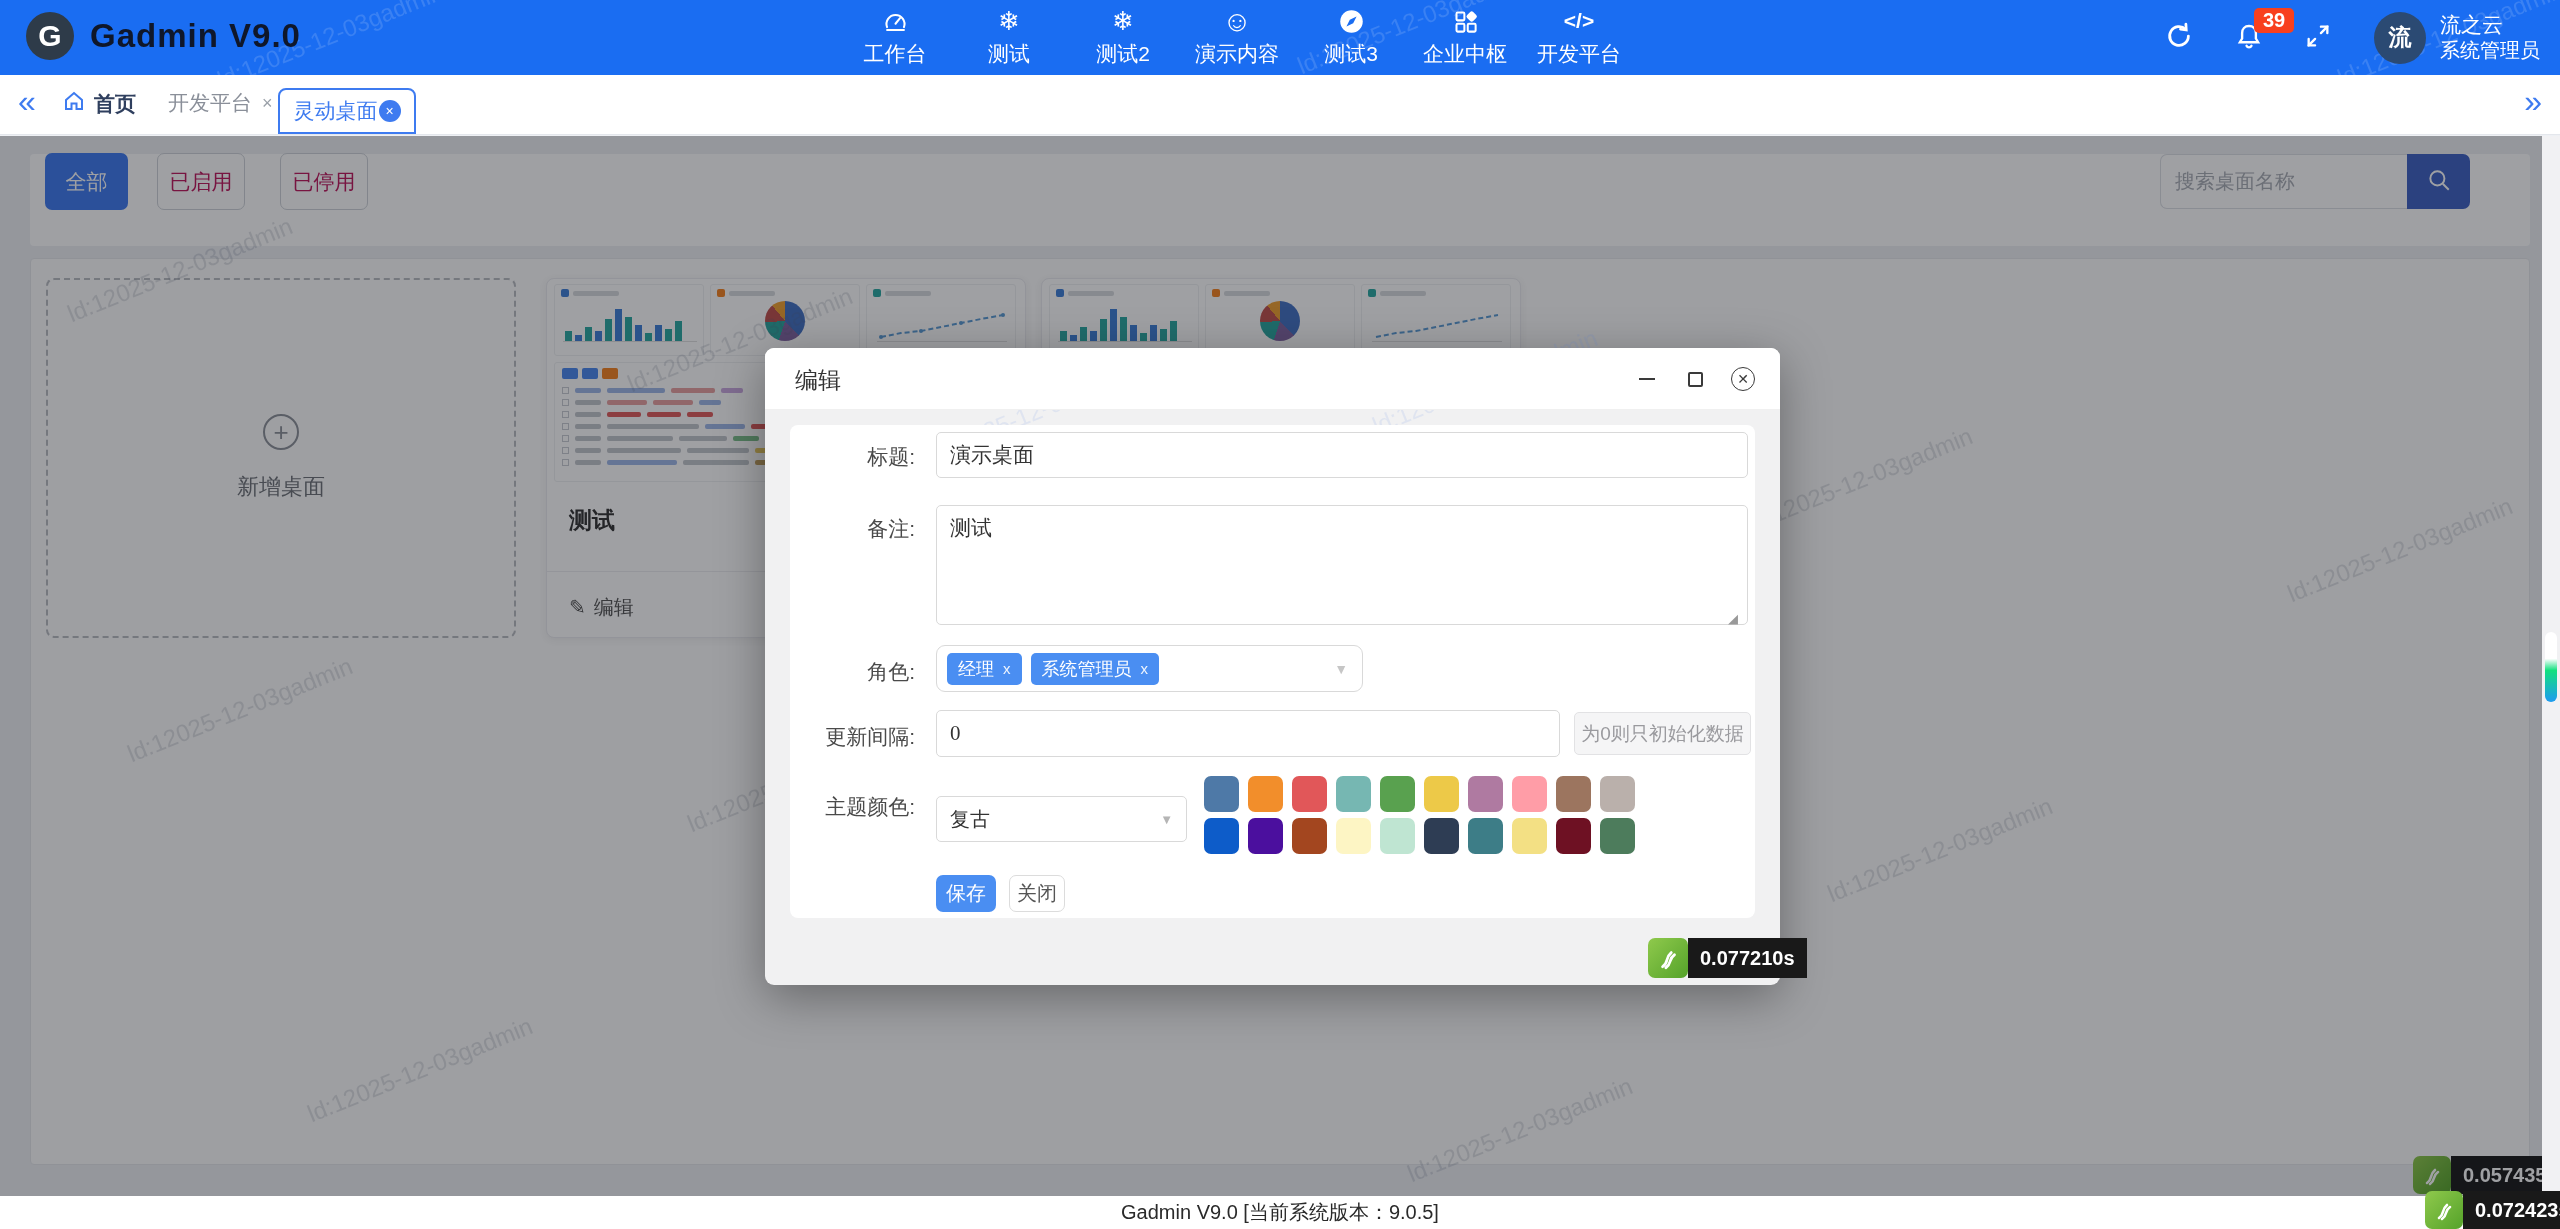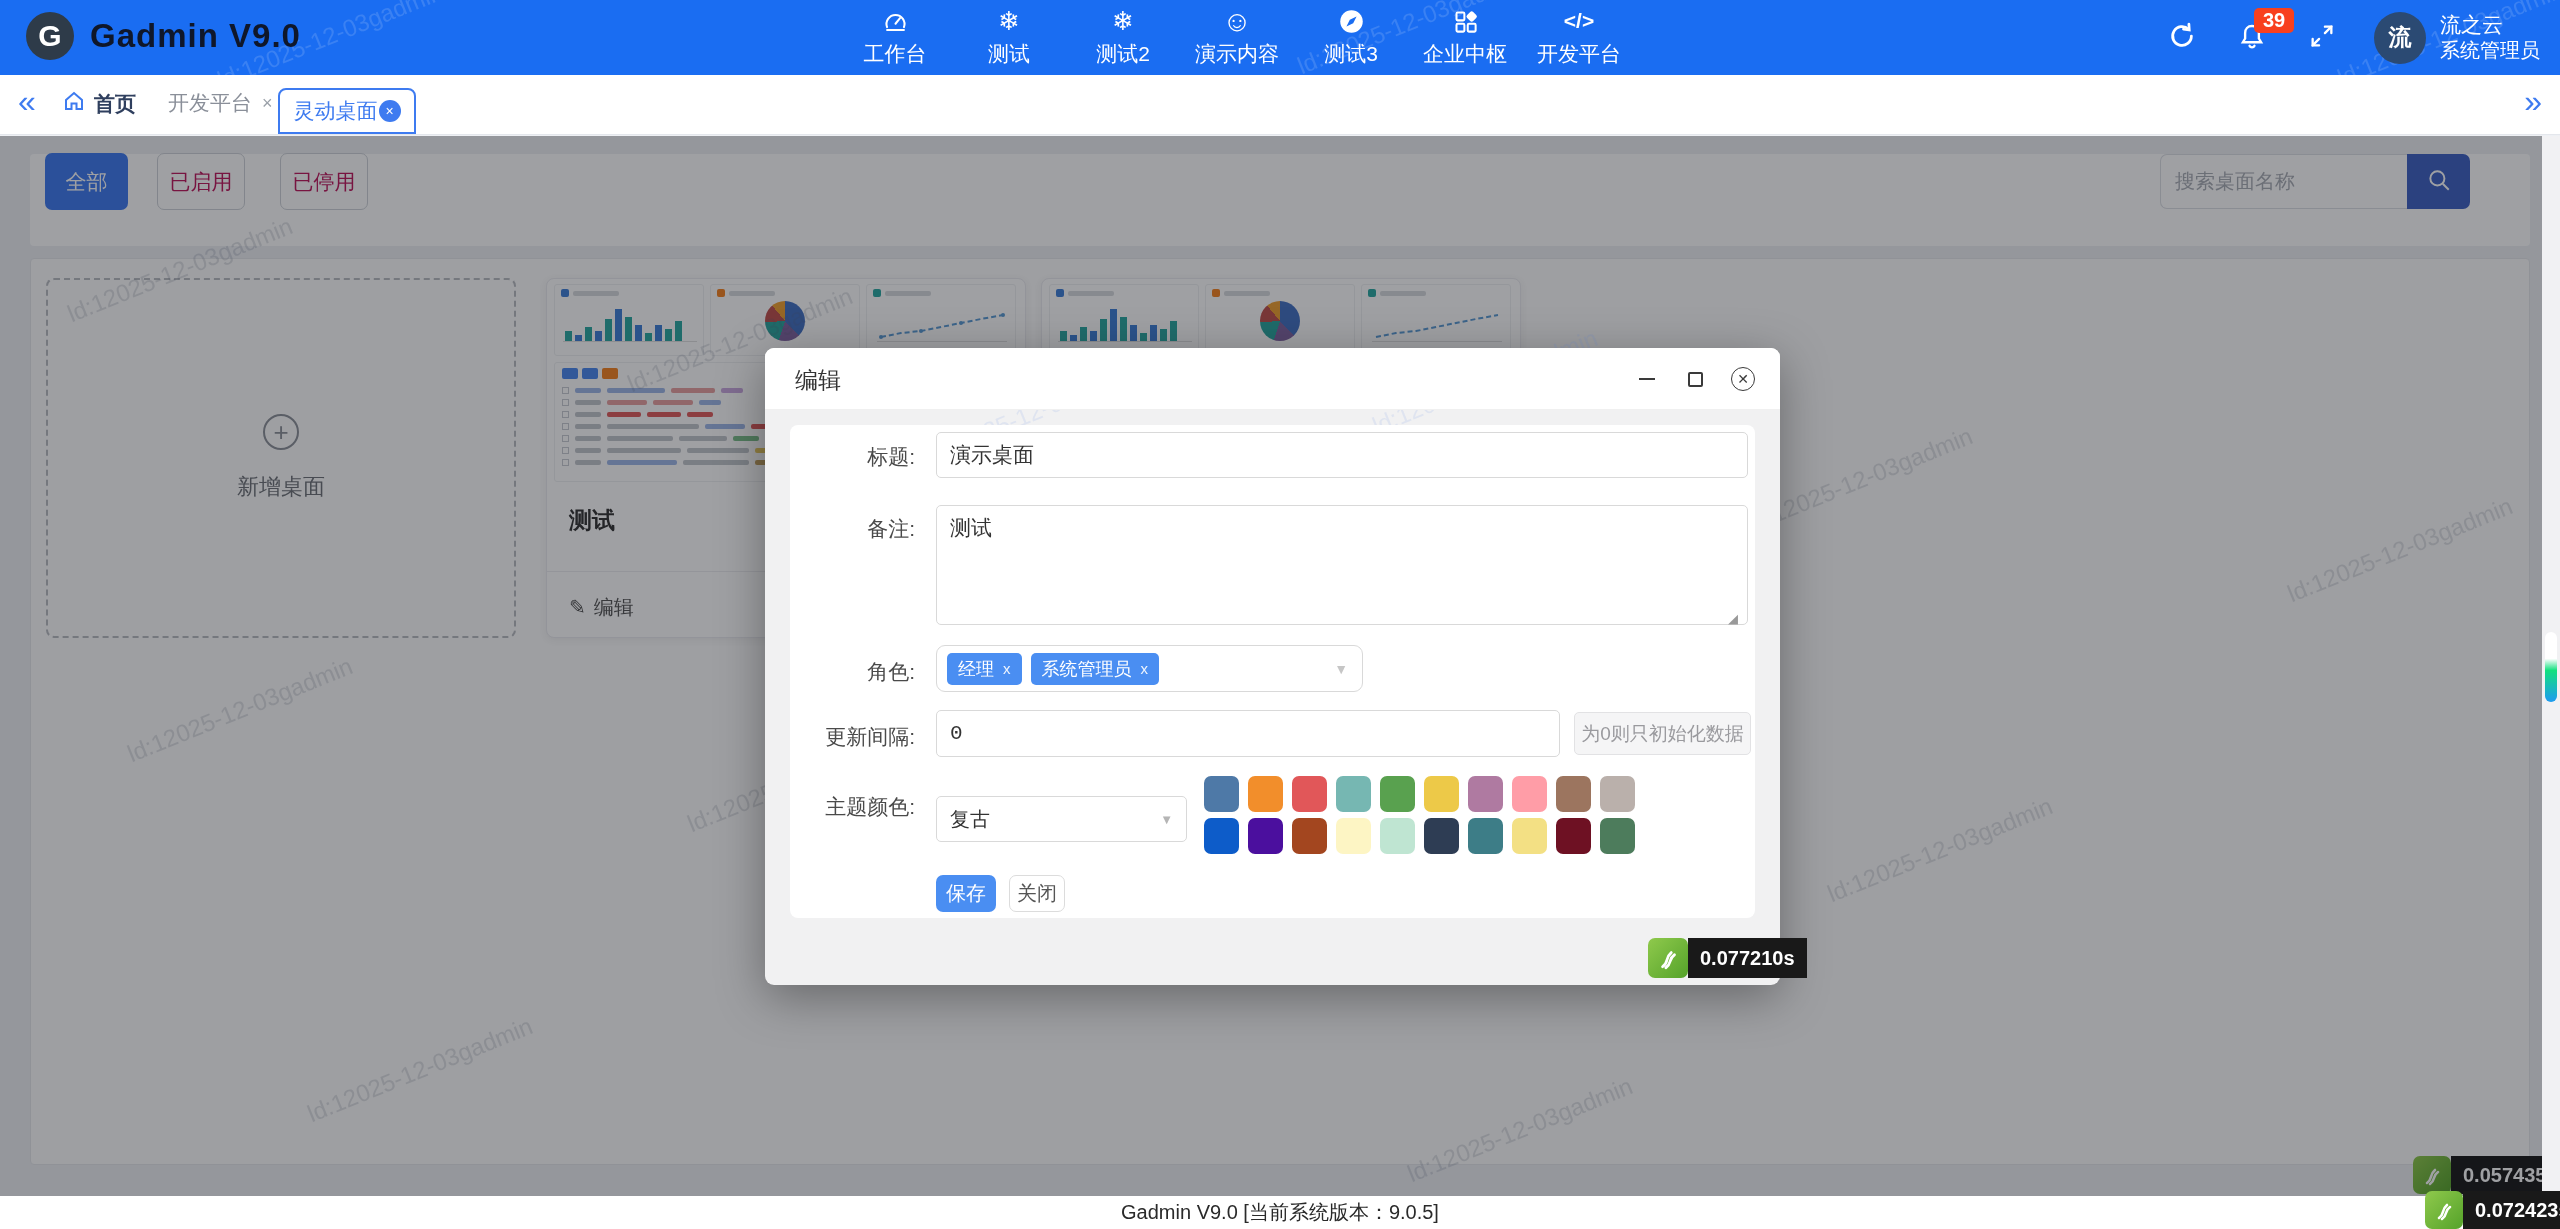--- a/index.html
+++ b/index.html
@@ -10,21 +10,21 @@
   
   #header { position:absolute; left:0; top:0; width:2560px; height:75px; background:#1a6df2; z-index:50; }
   .logo-wrap { position:absolute; left:26px; top:12px; display:flex; align-items:center; gap:16px; }
   .logo-circle { width:48px; height:48px; border-radius:50%; background:#2e3b49; color:#fff; font-weight:bold; font-size:30px; display:flex; align-items:center; justify-content:center; }
   .logo-text { color:#0f172a; font-size:33px; font-weight:bold; letter-spacing:1px; }
   .nav { position:absolute; left:845px; top:0; height:75px; display:flex; align-items:center; gap:14px; }
   .nav-item { width:100px; height:75px; display:flex; flex-direction:column; align-items:center; justify-content:center; gap:5px; color:#fff; cursor:pointer; }
   .nav-item .ic { height:28px; display:flex; align-items:center; justify-content:center; font-size:26px; line-height:28px; }
   .nav-item .lbl { font-size:21px; white-space:nowrap; }
   .hdr-right { position:absolute; right:20px; top:0; height:75px; display:flex; align-items:center; gap:34px; color:#fff; }
-  .hdr-icon { position:relative; width:36px; height:36px; display:flex; align-items:center; justify-content:center; }
+  .hdr-icon { position:relative; width:36px; height:36px; display:flex; align-items:center; }
   .badge { position:absolute; top:-12px; left:20px; background:#f8401e; color:#fff; font-size:20px; font-weight:bold; padding:1px 9px; border-radius:5px; }
   .avatar { width:52px; height:52px; border-radius:50%; background:#2b4a73; color:#fff; font-size:23px; font-weight:bold; display:flex; align-items:center; justify-content:center; }
   .uinfo { display:flex; flex-direction:column; line-height:1.25; color:#fff; }
   .uinfo .l1 { font-size:21px; } .uinfo .l2 { font-size:20px; }
 
   
   #tabbar { position:absolute; left:0; top:75px; width:2560px; height:60px; background:#fff; border-bottom:1px solid #e4e7ec; z-index:50; }
   .chev { position:absolute; top:8px; font-size:32px; color:#3e7bf0; cursor:pointer; }
   .tab-home { position:absolute; left:62px; top:14px; display:flex; align-items:center; gap:8px; font-size:21px; font-weight:bold; color:#2f3f5e; cursor:pointer; }
   .tab-plain { position:absolute; top:14px; display:flex; align-items:center; gap:10px; font-size:21px; color:#8a8f99; cursor:pointer; }
@@ -83,21 +83,21 @@
   #modal { position:absolute; left:765px; top:348px; width:1015px; height:637px; background:#f1f1f2; border-radius:9px; box-shadow:0 12px 48px rgba(0,0,0,.35); z-index:20; }
   .m-titlebar { position:absolute; left:0; top:0; width:1015px; height:62px; background:#fff; border-radius:9px 9px 0 0; border-bottom:1px solid #f0f0f0; }
   .m-title { position:absolute; left:30px; top:17px; font-size:23px; color:#333; }
   .m-controls { position:absolute; right:24px; top:0; height:62px; display:flex; align-items:center; gap:22px; }
   .mc { width:26px; height:26px; display:flex; align-items:center; justify-content:center; color:#3a3a3a; cursor:pointer; }
   .mc .minus { width:16px; height:2.5px; background:#3a3a3a; }
   .mc .maxi { width:15px; height:15px; border:2px solid #3a3a3a; border-radius:2px; }
   .mc .closec { width:24px; height:24px; border:1.8px solid #3a3a3a; border-radius:50%; font-size:14px; display:flex; align-items:center; justify-content:center; }
   .m-panel { position:absolute; left:25px; top:77px; width:965px; height:493px; background:#fff; border-radius:8px; }
   .frm-label { position:absolute; font-size:21px; color:#4a4a4a; text-align:right; width:125px; left:0; }
-  .inp { position:absolute; left:146px; width:812px; border:1px solid #d9d9d9; border-radius:5px; font-size:21px; color:#333; padding:0 13px; background:#fff; outline:none; font-family:Liberation Mono, monospace; }
+  .inp { position:absolute; left:146px; width:812px; border:1px solid #d9d9d9; border-radius:5px; font-size:21px; color:#333; padding:0 13px; background:#fff; outline:none; font-family:Liberation Serif, serif; }
   .tarea { position:absolute; left:146px; width:812px; height:120px; border:1px solid #d9d9d9; border-radius:5px; font-size:21px; color:#333; padding:8px 13px; resize:none; outline:none; font-family:inherit; }
   .resize-h { position:absolute; left:938px; top:186px; font-size:13px; color:#999; pointer-events:none; }
   .roles-box { position:absolute; left:146px; top:220px; width:427px; height:47px; border:1px solid #d9d9d9; border-radius:9px; background:#fff; display:flex; align-items:center; gap:9px; padding:0 10px; }
   .tag { height:32px; background:#4a8ef2; border-radius:5px; color:#fff; font-size:18px; display:flex; align-items:center; gap:9px; padding:0 11px; }
   .tag .tx { cursor:pointer; opacity:.9; font-size:15px; }
   .roles-arrow { position:absolute; right:14px; font-size:14px; color:#c6c6c6; }
   .side-btn { position:absolute; left:784px; top:287px; width:177px; height:43px; background:#f5f5f6; border:1px solid #e2e2e4; border-radius:5px; font-size:19px; color:#9a9a9e; display:flex; align-items:center; justify-content:center; cursor:pointer; }
   .theme-sel { position:absolute; left:146px; top:355px; width:251px; height:46px; border:1px solid #d9d9d9; border-radius:5px; background:#fff; display:flex; align-items:center; justify-content:space-between; padding:0 13px; font-size:20px; color:#333; cursor:pointer;margin-top:16px; }
   .theme-sel .arr { font-size:13px; color:#b5b5b5; }
   .swatch { position:absolute; width:35px; height:36px; border-radius:7px; cursor:pointer; }

